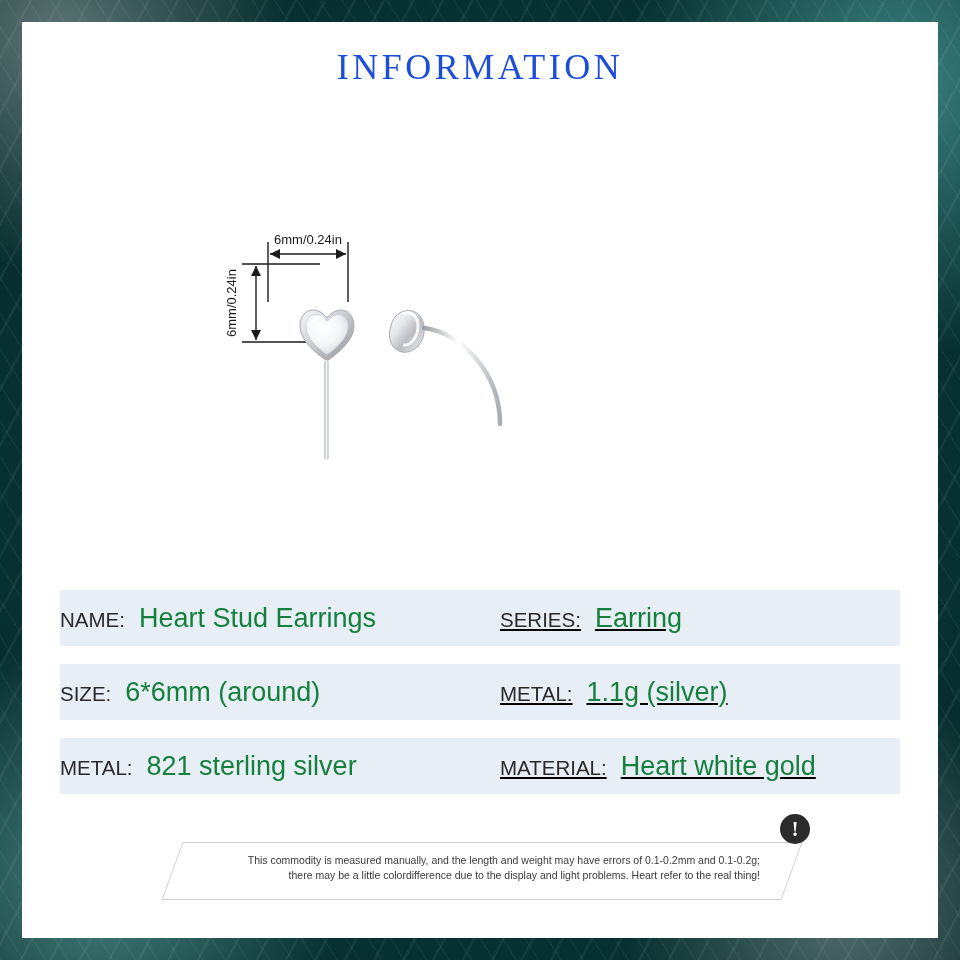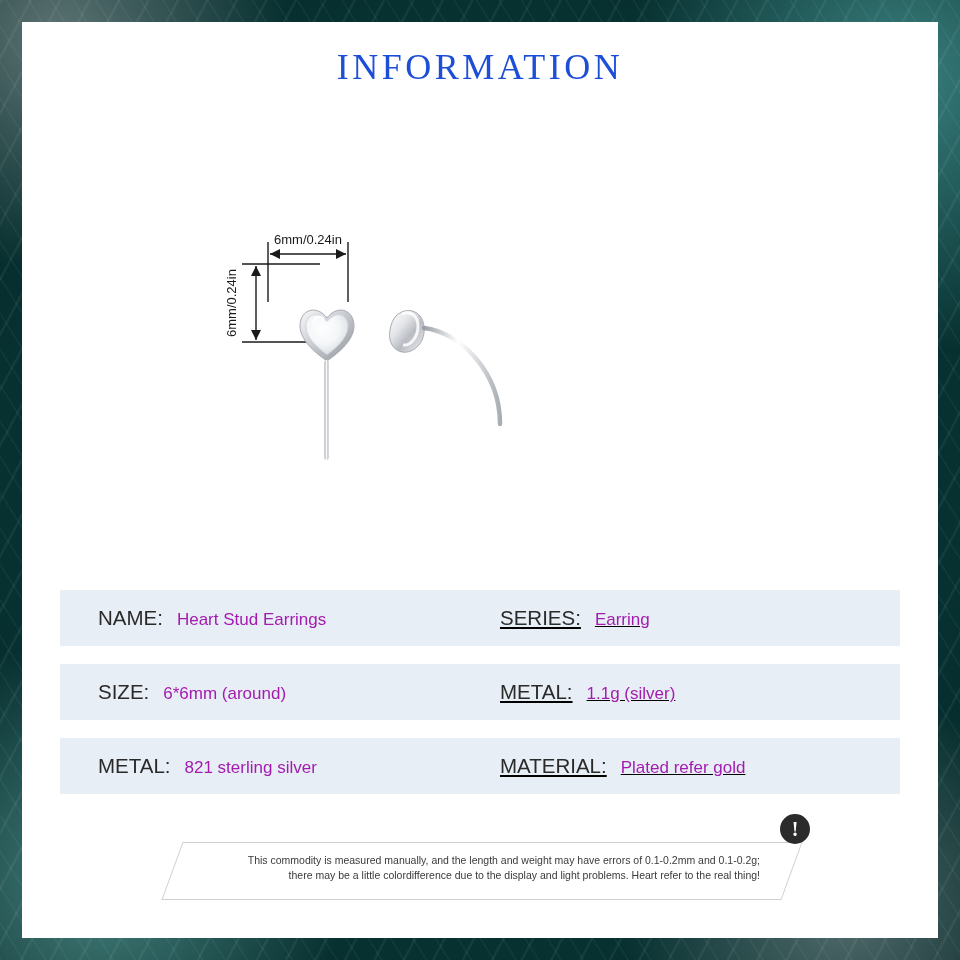--- a/index.html
+++ b/index.html
@@ -86,30 +86,30 @@
     height: 56px;
     align-items: center;
     background: #e8eef5;
     margin-bottom: 18px;
   }
   .spec-cell {
     display: flex;
     align-items: baseline;
     box-sizing: border-box;
   }
-  .spec-cell.left  { width: 430px; padding-left: 38px; }
+  .spec-cell.left  { width: 430px; }
   .spec-cell.right { width: 410px; padding-left: 10px; text-decoration: underline; }
   .spec-label {
     font-size: 20.5px;
     color: #2a2a2a;
     white-space: nowrap;
   }
   .spec-value {
-    font-size: 17px;
-    color: #a21caf;
+    font-size: 27px;
+    color: #15803d;
     margin-left: 14px;
     white-space: nowrap;
   }
 
   
   .note-wrap {
     position: absolute;
     left: 150px;
     top: 820px;
     width: 620px;
@@ -244,21 +244,21 @@
         </div>
       </div>
 
       <div class="spec-row">
         <div class="spec-cell left">
           <span class="spec-label">METAL:</span>
           <span class="spec-value">821 sterling silver</span>
         </div>
         <div class="spec-cell right">
           <span class="spec-label">MATERIAL:</span>
-          <span class="spec-value">Plated refer gold</span>
+          <span class="spec-value">Heart white gold</span>
         </div>
       </div>
 
     </div>
 
     <div class="note-wrap">
       <div class="note-banner"></div>
       <div class="note-text">
         <div>This commodity is measured manually, and the length and weight may have errors of 0.1-0.2mm and 0.1-0.2g;</div>
         <div>there may be a little colordifference due to the display and light problems. Heart refer to the real thing!</div>

